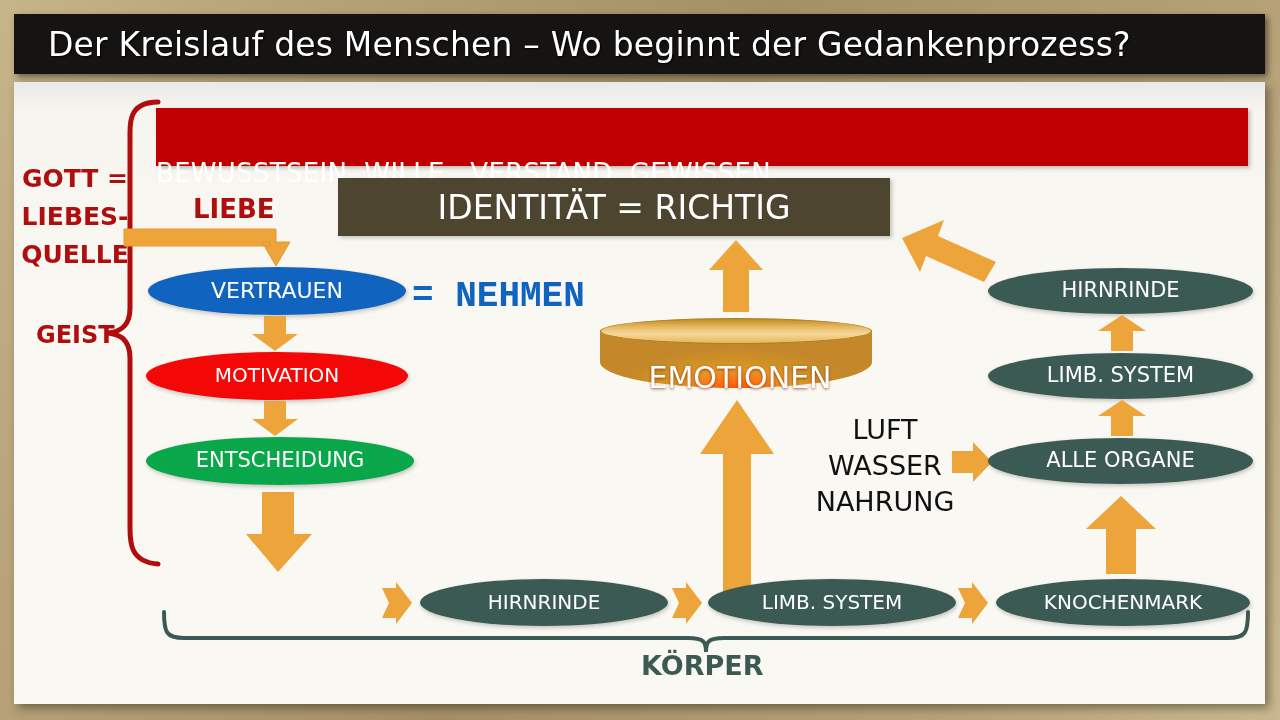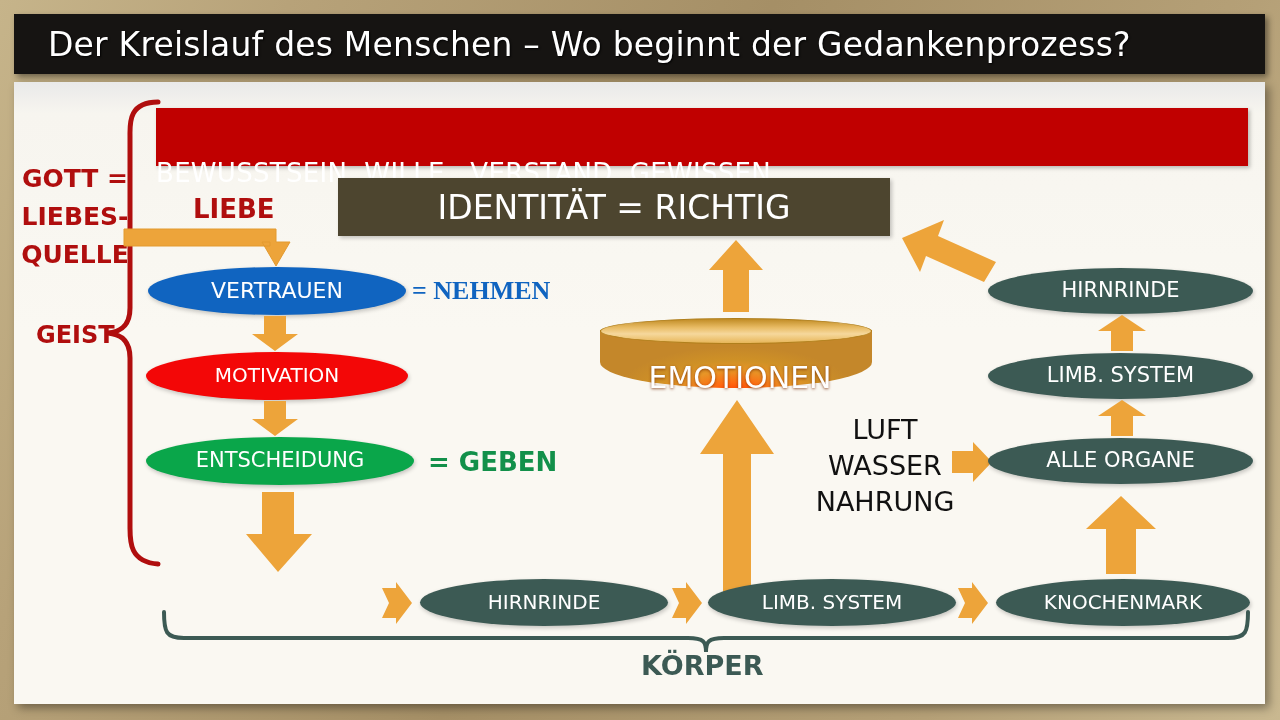--- a/index.html
+++ b/index.html
@@ -77,21 +77,21 @@
   .ell span{position:relative;top:-1px;white-space:nowrap;}
   .ell.blue{background:#1064c0;}
   .ell.red{background:#f30707;}
   .ell.green{background:#0aa64a;}
   .ell.teal{background:#3c5a54;}
 
   #e-vertrauen{left:148px;top:267px;width:258px;height:48px;font-size:22px;}
   #e-motivation{left:146px;top:352px;width:262px;height:48px;font-size:20px;}
   #e-entscheid {left:146px;top:437px;width:268px;height:48px;font-size:21px;}
 
-  #nehmen{left:412px;top:276px;font-size:26px;color:#1064c0;font-weight:bold;font-family:Liberation Serif, serif;}
+  #nehmen{left:412px;top:276px;font-size:36px;color:#1064c0;font-weight:bold;font-family:Liberation Mono, monospace;}
   #geben {left:428px;top:447px;font-size:26px;color:#12904a;font-weight:bold;font-family:"DejaVu Sans",sans-serif;}
 
   
   #r-hirn  {left:988px;top:268px;width:265px;height:46px;font-size:21px;}
   #r-limb  {left:988px;top:353px;width:265px;height:46px;font-size:21px;}
   #r-organe{left:988px;top:438px;width:265px;height:46px;font-size:21px;}
 
   
   #b-elek {left:180px;top:579px;width:200px;height:47px;font-size:20px;}
   #b-hirn {left:420px;top:579px;width:248px;height:47px;font-size:20px;}
@@ -174,21 +174,20 @@
     <span>VERTRAUEN</span>
   </div>
   <div class="abs ell red" id="e-motivation">
     <span>MOTIVATION</span>
   </div>
   <div class="abs ell green" id="e-entscheid">
     <span>ENTSCHEIDUNG</span>
   </div>
 
   <div class="abs" id="nehmen">= NEHMEN</div>
-  <div class="abs" id="geben">= GEBEN</div>
 
   <svg class="abs" style="left:252px;top:316px;width:50px;height:36px;">
     <path d="M 12 0 L 34 0 L 34 18 L 46 18 L 23 35 L 0 18 L 12 18 Z" class="ar"></path>
   </svg>
   <svg class="abs" style="left:252px;top:401px;width:50px;height:36px;">
     <path d="M 12 0 L 34 0 L 34 18 L 46 18 L 23 35 L 0 18 L 12 18 Z" class="ar"></path>
   </svg>
   <svg class="abs" style="left:246px;top:492px;width:70px;height:82px;">
     <path d="M 16 0 L 48 0 L 48 42 L 66 42 L 32 80 L 0 42 L 16 42 Z" class="ar"></path>
   </svg>

